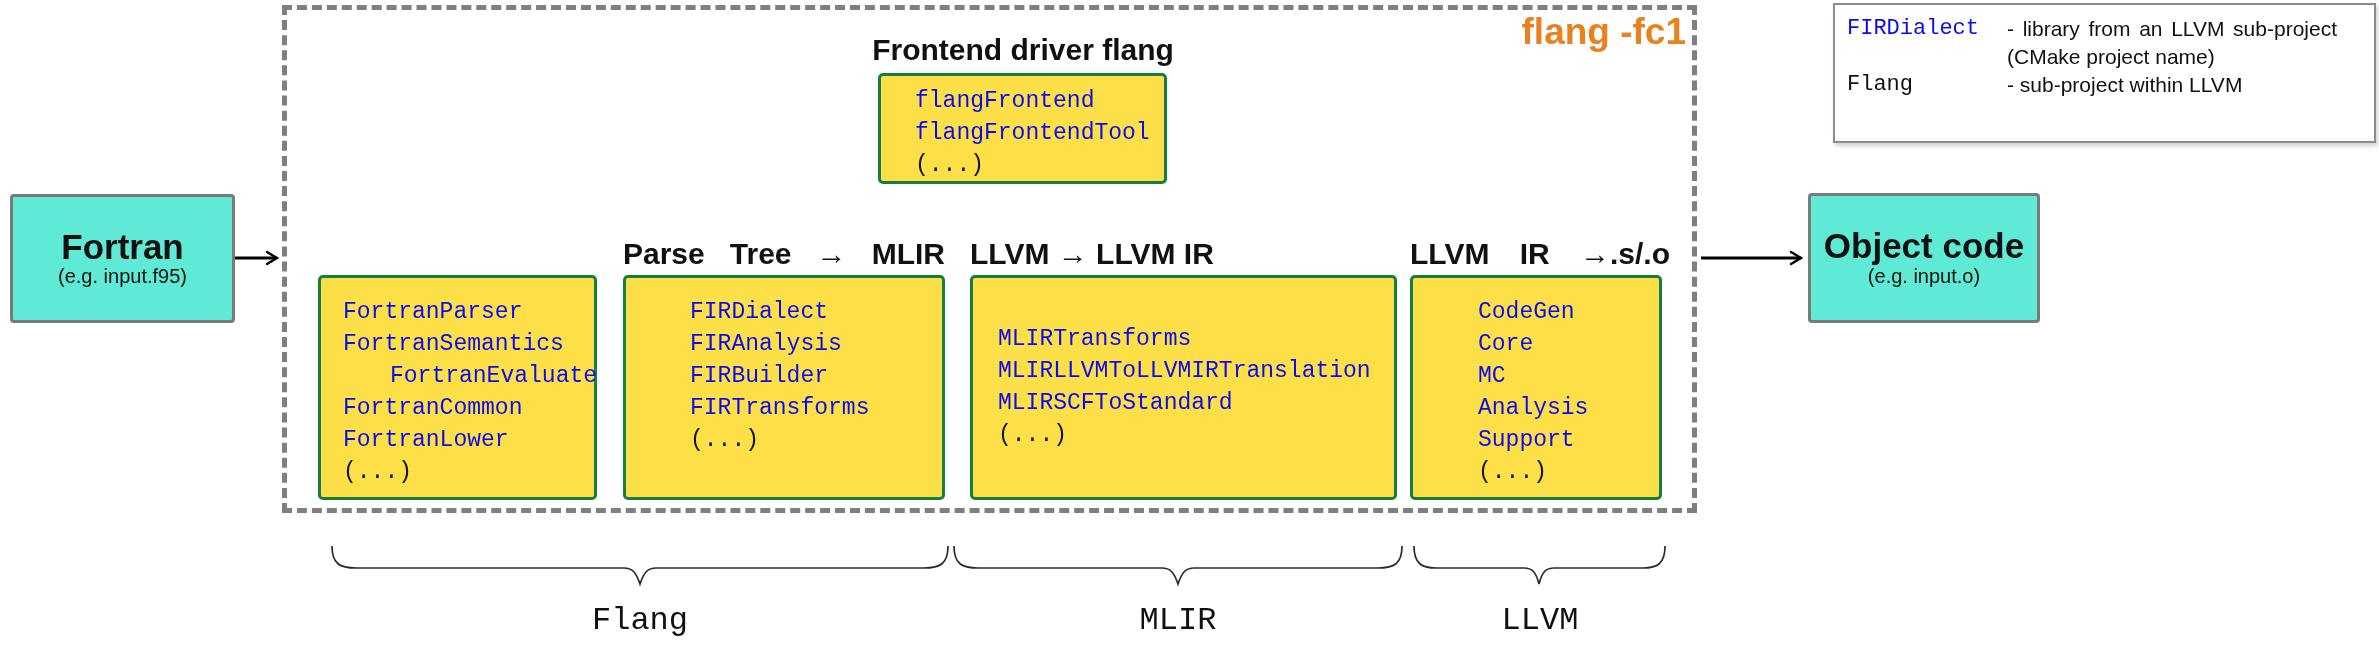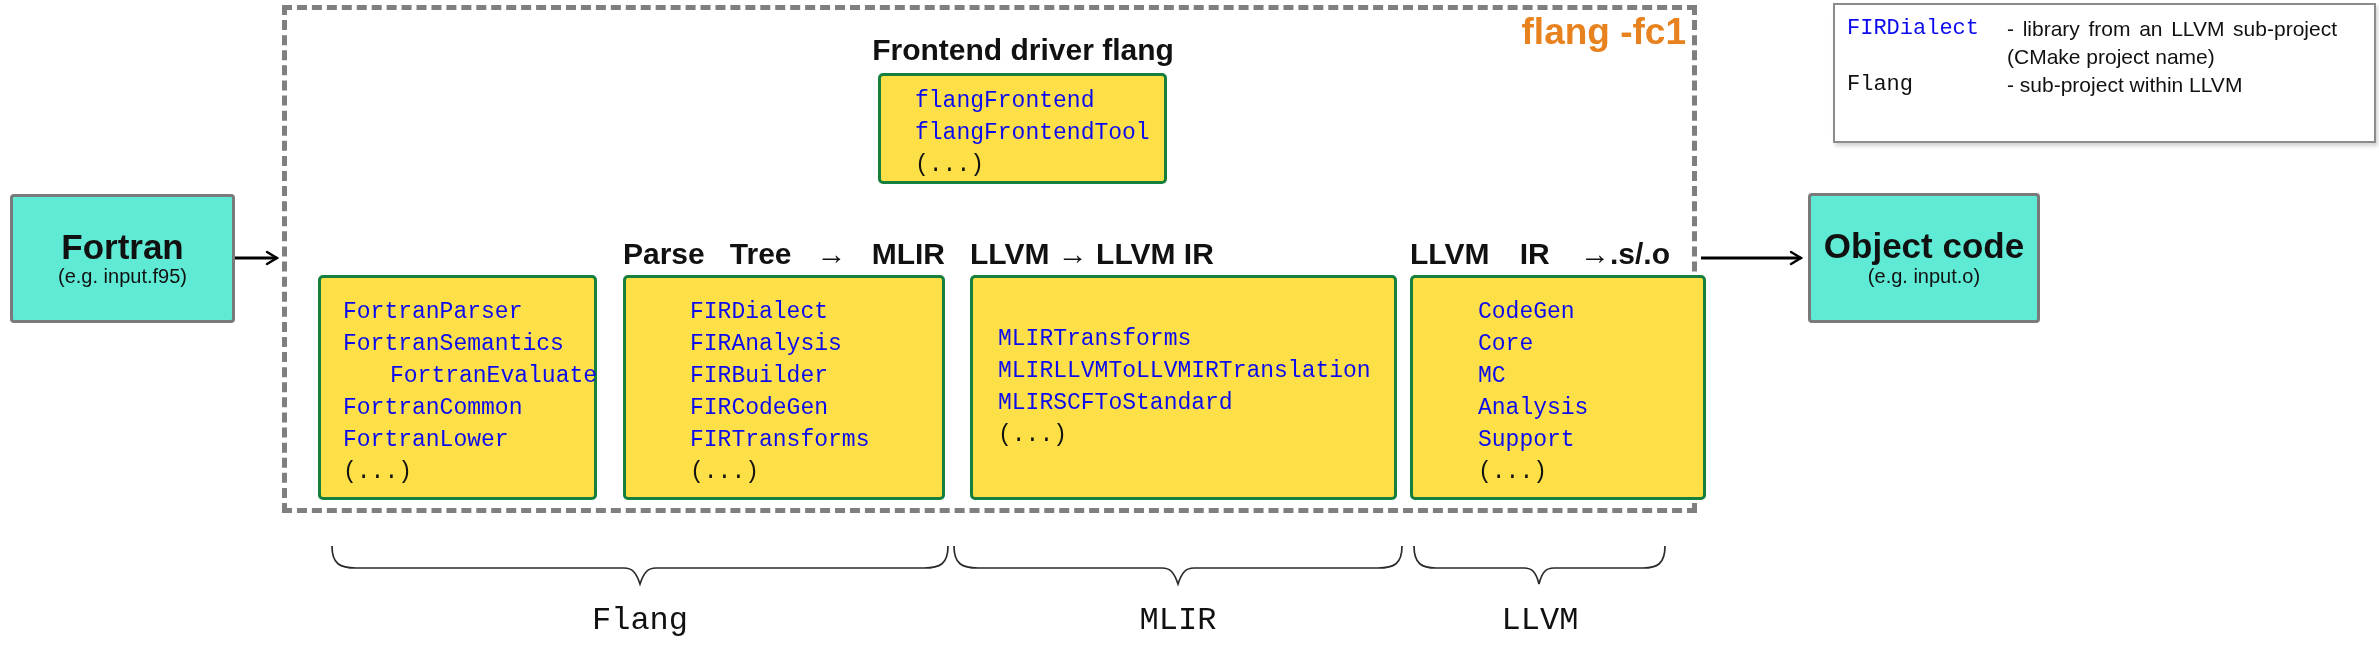--- a/index.html
+++ b/index.html
@@ -85,35 +85,34 @@
     <div class="lib-line" style="color: rgb(11, 11, 238);">FortranCommon</div>
     <div class="lib-line" style="color: rgb(11, 11, 238);">FortranLower</div>
     <div class="lib-more">(...)</div>
   </div>
 
   <div class="abs stage-title justified" style="left:623px; top:237px; width:322px;">Parse Tree → MLIR</div>
   <div class="abs lib-box" style="left:623px; top:275px; width:322px; height:225px; padding:18px 0 0 64px;">
     <div class="lib-line" style="color: rgb(11, 11, 238);">FIRDialect</div>
     <div class="lib-line" style="color: rgb(11, 11, 238);">FIRAnalysis</div>
     <div class="lib-line" style="color: rgb(11, 11, 238);">FIRBuilder</div>
-    <div class="lib-line" style="color: rgb(11, 11, 238);">FIRCodeGen</div>
     <div class="lib-line" style="color: rgb(11, 11, 238);">FIRTransforms</div>
     <div class="lib-more">(...)</div>
   </div>
 
   <div class="abs stage-title" style="left:970px; top:237px; width:427px;">LLVM → LLVM IR</div>
   <div class="abs lib-box" style="left:970px; top:275px; width:427px; height:225px; padding:45px 0 0 25px;">
     <div class="lib-line" style="color: rgb(11, 11, 238);">MLIRTransforms</div>
     <div class="lib-line" style="color: rgb(11, 11, 238);">MLIRLLVMToLLVMIRTranslation</div>
     <div class="lib-line" style="color: rgb(11, 11, 238);">MLIRSCFToStandard</div>
     <div class="lib-more">(...)</div>
   </div>
 
   <div class="abs stage-title justified" style="left:1410px; top:237px; width:260px;">LLVM IR →.s/.o</div>
-  <div class="abs lib-box" style="left:1410px; top:275px; width:296px; height:225px; padding:18px 0 11px 65px;">
+  <div class="abs lib-box" style="left:1410px; top:275px; width:252px; height:225px; padding:18px 0 11px 65px;">
     <div class="lib-line" style="color: rgb(11, 11, 238);">CodeGen</div>
     <div class="lib-line" style="color: rgb(11, 11, 238);">Core</div>
     <div class="lib-line" style="color: rgb(11, 11, 238);">MC</div>
     <div class="lib-line" style="color: rgb(11, 11, 238);">Analysis</div>
     <div class="lib-line" style="color: rgb(11, 11, 238);">Support</div>
     <div class="lib-more">(...)</div>
   </div>
 
   <svg class="abs" style="left:1699px; top:246px;" width="112" height="24" viewBox="0 0 112 24">
     <defs>

